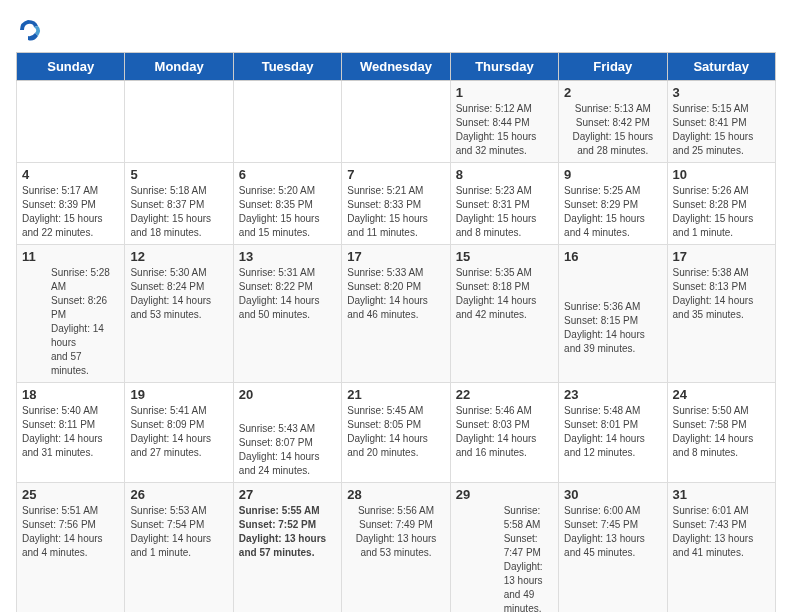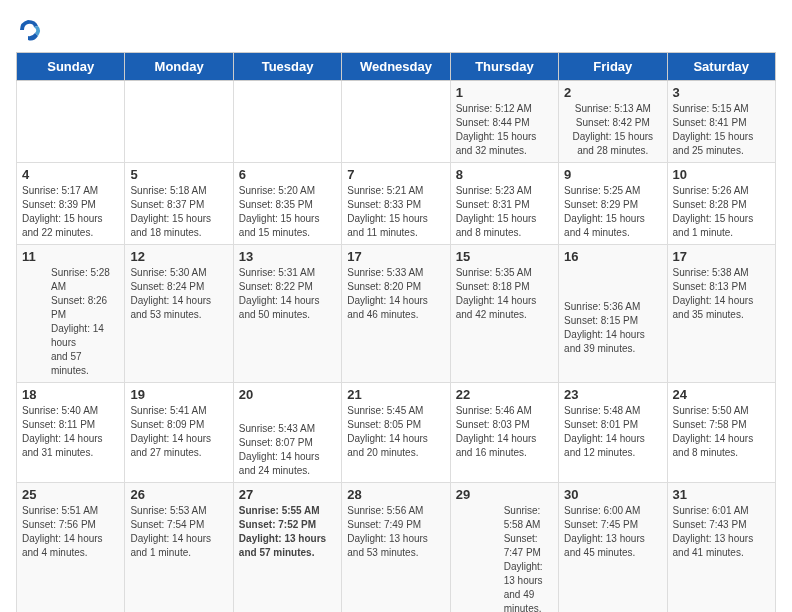--- a/index.html
+++ b/index.html
@@ -328,21 +328,21 @@
         </td>
         <td>
           <span class="day-number">27</span>
           <div class="day-info" style="white-space: pre-line; font-weight: bold;">Sunrise: 5:55 AM
 Sunset: 7:52 PM
 Daylight: 13 hours
 and 57 minutes.</div>
         </td>
         <td>
           <span class="day-number">28</span>
-          <div class="day-info" style="white-space: pre-line;">Sunrise: 5:56 AM
+          <div class="day-info" style="white-space: pre-line; text-align: center;">Sunrise: 5:56 AM
 Sunset: 7:49 PM
 Daylight: 13 hours
 and 53 minutes.</div>
         </td>
         <td>
           <span class="day-number">29</span>
           <div class="day-info" style="white-space: pre-line; margin-left: 48px;">Sunrise: 5:58 AM
 Sunset: 7:47 PM
 Daylight: 13 hours
 and 49 minutes.</div>

